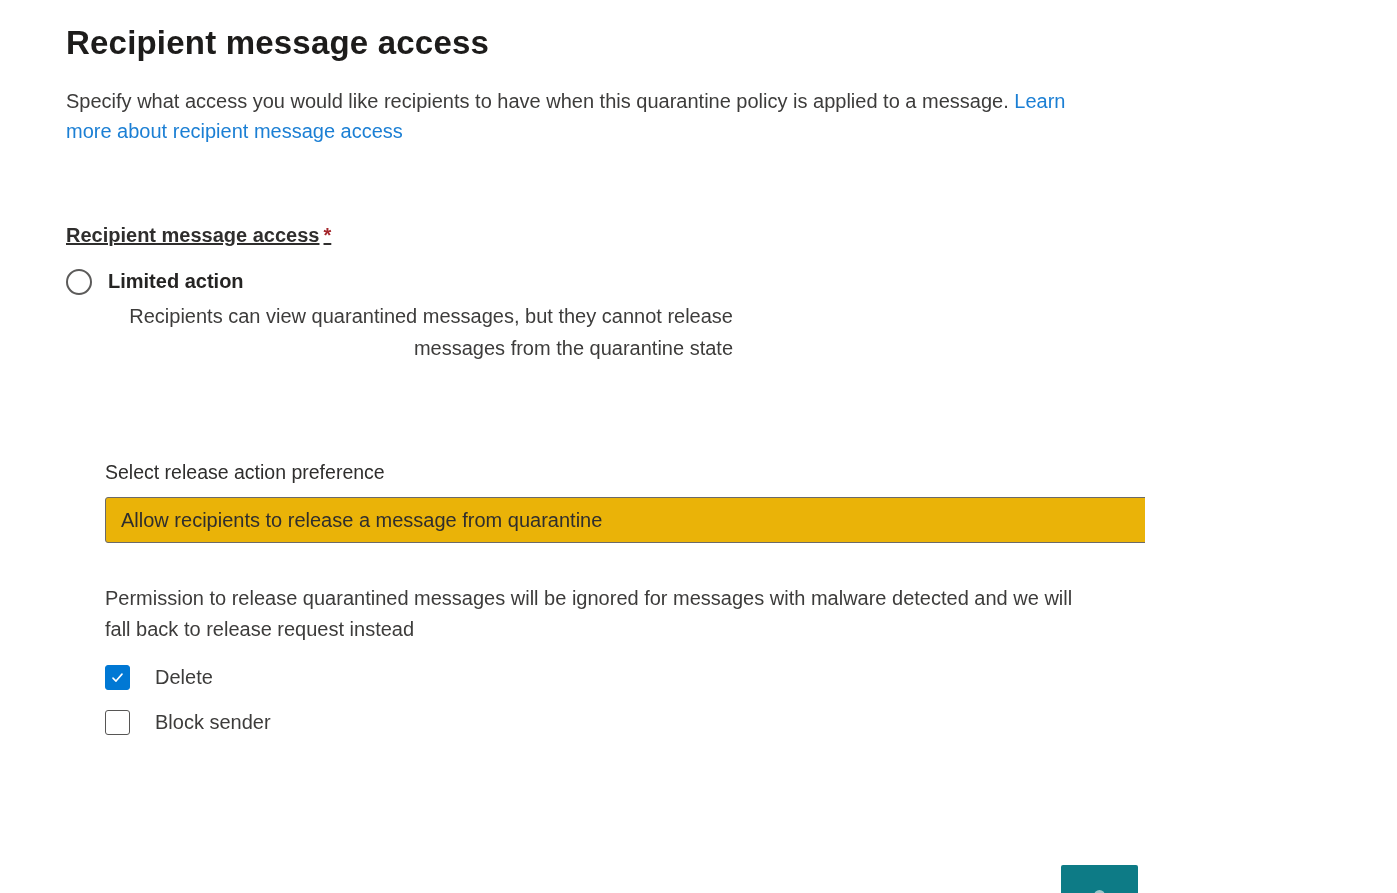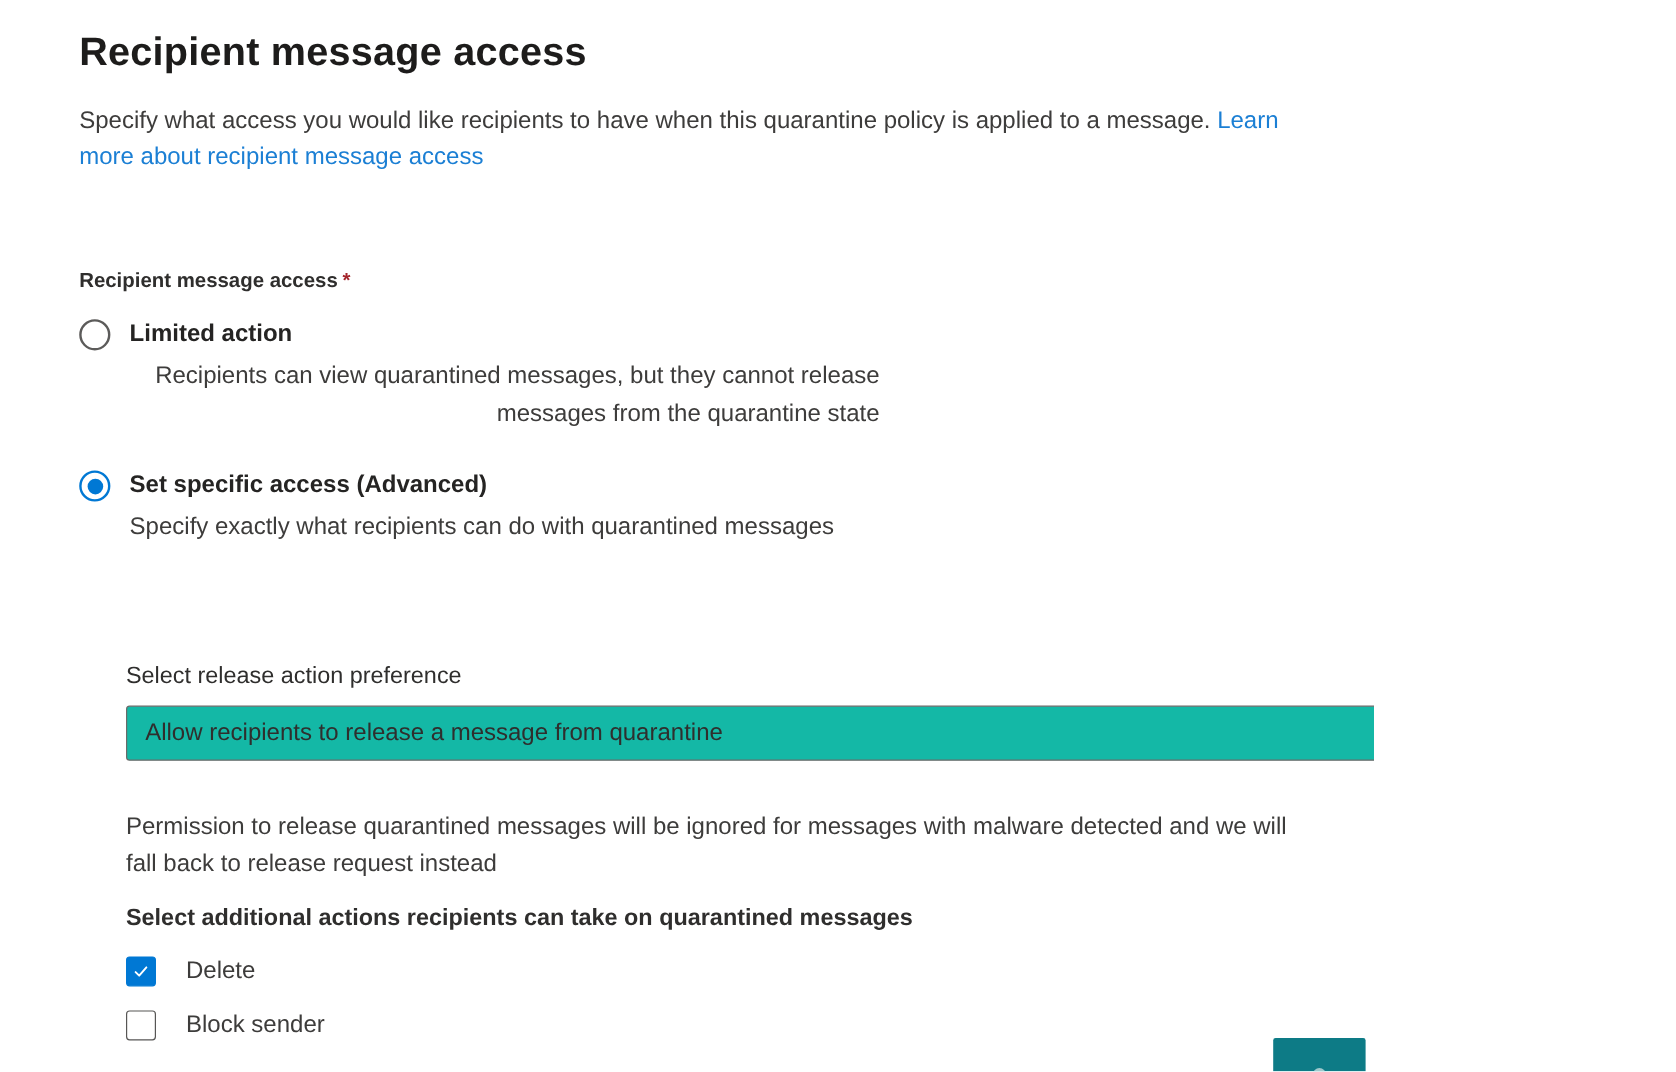--- a/index.html
+++ b/index.html
@@ -32,23 +32,24 @@
     line-height: 30px;
     color: #3d3c3b;
   }
   .intro a {
     color: #1b7fd4;
     text-decoration: none;
     cursor: pointer;
   }
   .group-label {
     margin-top: 78px;
-    font-size: 17px;
+    font-size: 20px;
     font-weight: 600;
     color: #2f2e2d;
+    text-decoration: underline;
   }
   .required {
     color: #a4262c;
     margin-left: 4px;
     font-weight: 600;
   }
   .radio-option {
     display: flex;
     align-items: flex-start;
     margin-top: 21px;
@@ -101,21 +102,21 @@
     font-weight: 400;
     color: #2f2e2d;
   }
   .dropdown {
     margin-top: 13px;
     width: 1230px;
     height: 46px;
     box-sizing: border-box;
     border: 1px solid #6b6a69;
     border-radius: 3px;
-    background: #14b8a6;
+    background: #eab308;
     display: flex;
     align-items: center;
     justify-content: space-between;
     padding: 0 16px 0 15px;
     cursor: pointer;
   }
   .dropdown-value {
     font-size: 20px;
     color: #2f2e2d;
     white-space: nowrap;
@@ -206,46 +207,36 @@
   <div class="radio-option">
     <span class="radio">
       
     </span>
     <div class="radio-texts">
       <div class="option-title">Limited action</div>
       <div class="option-desc">Recipients can view quarantined messages, but they cannot release messages from the quarantine state</div>
     </div>
   </div>
 
-  <div class="radio-option">
-    <span class="radio is-on">
-      <span class="dot"></span>
-    </span>
-    <div class="radio-texts">
-      <div class="option-title">Set specific access (Advanced)</div>
-      <div class="option-desc">Specify exactly what recipients can do with quarantined messages</div>
-    </div>
-  </div>
 
   <div class="advanced-section">
 
     <div class="field-label">Select release action preference</div>
 
     <div class="dropdown">
       <span class="dropdown-value">Allow recipients to release a message from quarantine</span>
       <span style="display:flex;align-items:center;">
         <svg width="20" height="20" viewBox="0 0 16 16">
           <polyline points="2.5,5.5 8,11 13.5,5.5" fill="none" stroke="#6b6a69" stroke-width="1.3"></polyline>
         </svg>
       </span>
     </div>
 
     <div class="note">Permission to release quarantined messages will be ignored for messages with malware detected and we will fall back to release request instead</div>
 
-    <div class="actions-label">Select additional actions recipients can take on quarantined messages</div>
 
     <div class="checkbox-row">
       <span class="checkbox is-on">
         <svg width="15" height="15" viewBox="0 0 16 16">
           <polyline points="3.2,8.6 6.4,11.8 12.8,4.4" fill="none" stroke="#ffffff" stroke-width="1.7" stroke-linecap="round" stroke-linejoin="round"></polyline>
         </svg>
       </span>
       <span class="checkbox-label">Delete</span>
     </div>
 

